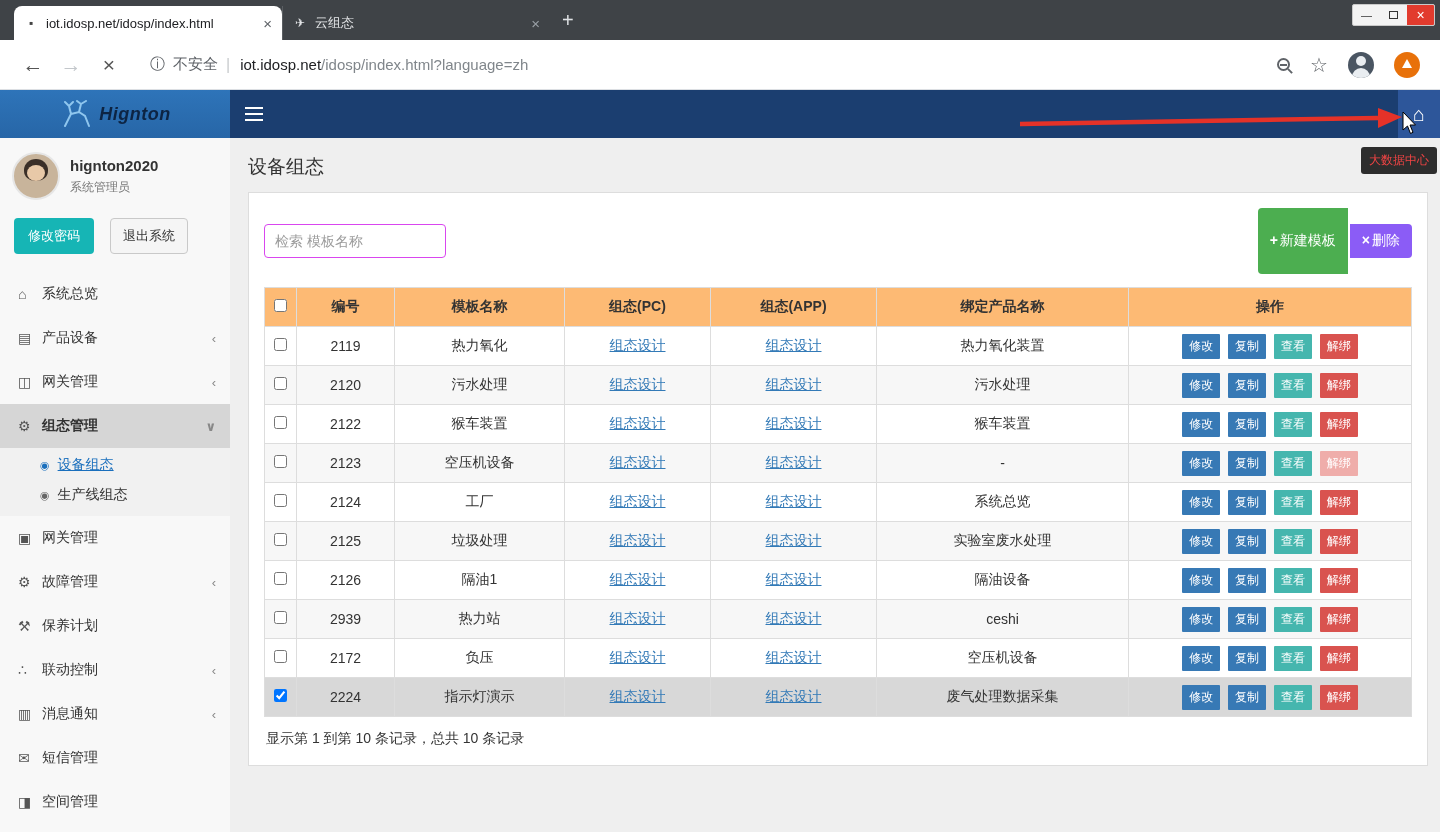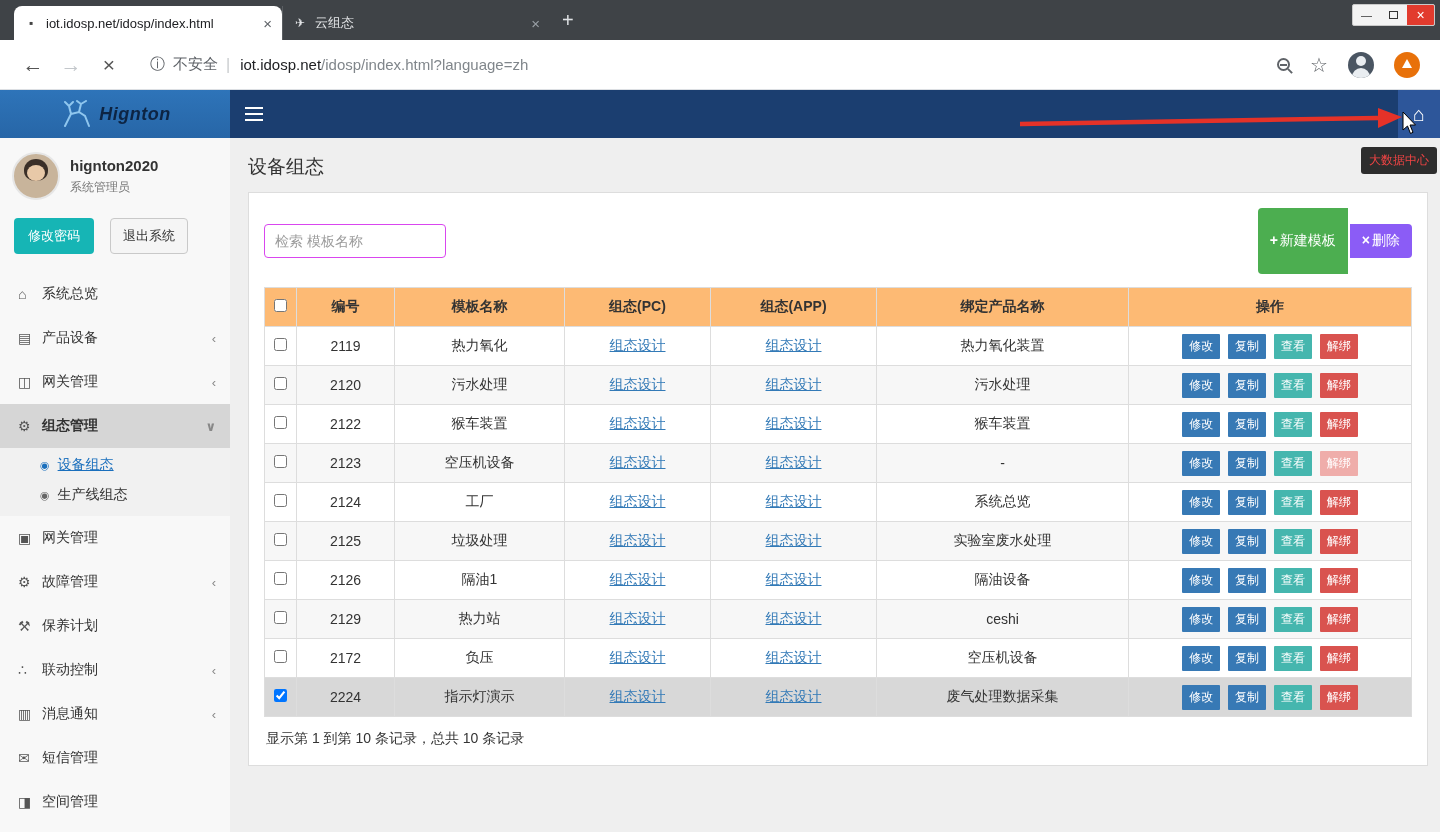--- a/index.html
+++ b/index.html
@@ -367,21 +367,21 @@
     <td class="c-product">隔油设备</td>
     <td>
       <button class="act a-modify">修改</button>
       <button class="act a-copy">复制</button>
       <button class="act a-view">查看</button>
       <button class="act a-unbind">解绑</button>
     </td>
   </tr>
               <tr>
     <td class="col-cb"><input type="checkbox" class="cb" style=""></td>
-    <td class="c-id">2129</td>
+    <td class="c-id">2939</td>
     <td class="c-name">热力站</td>
     <td><a class="c-link">组态设计</a></td>
     <td><a class="c-link">组态设计</a></td>
     <td class="c-product">ceshi</td>
     <td>
       <button class="act a-modify">修改</button>
       <button class="act a-copy">复制</button>
       <button class="act a-view">查看</button>
       <button class="act a-unbind">解绑</button>
     </td>

